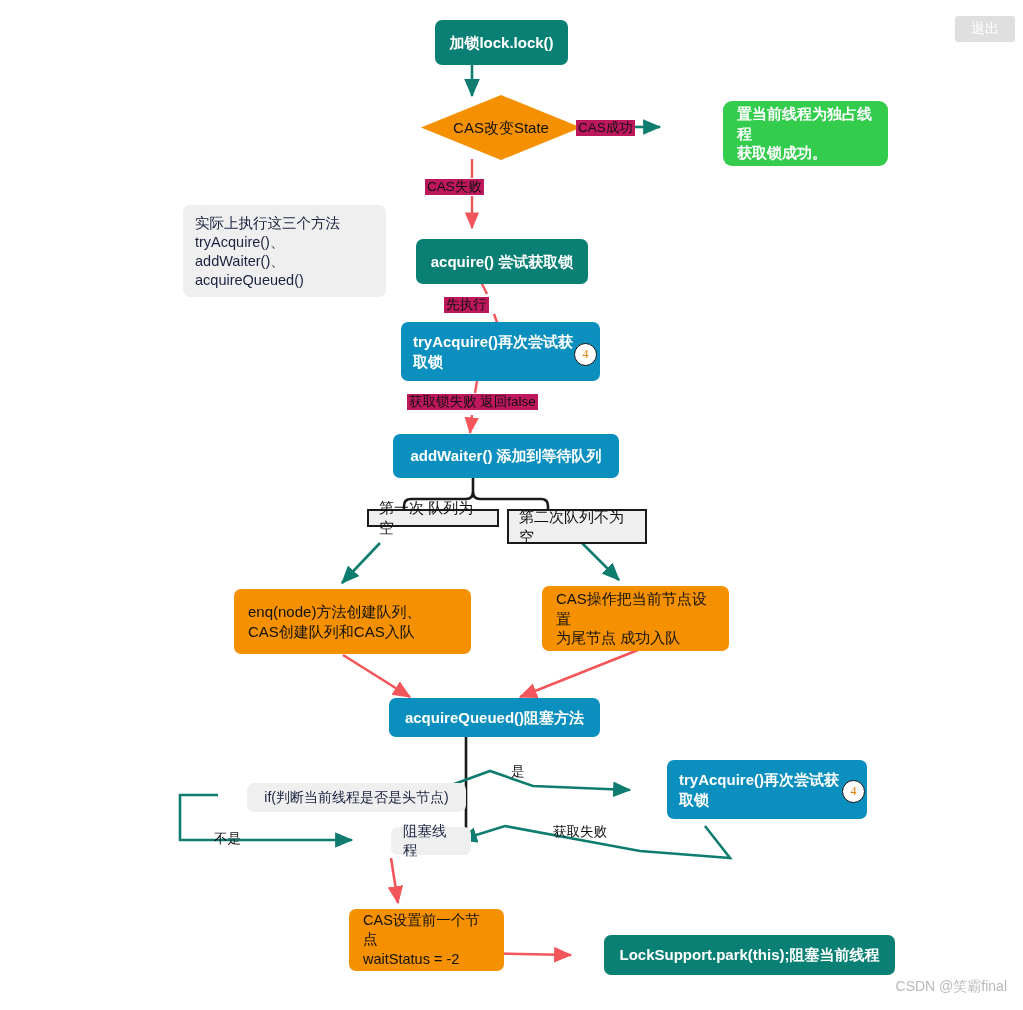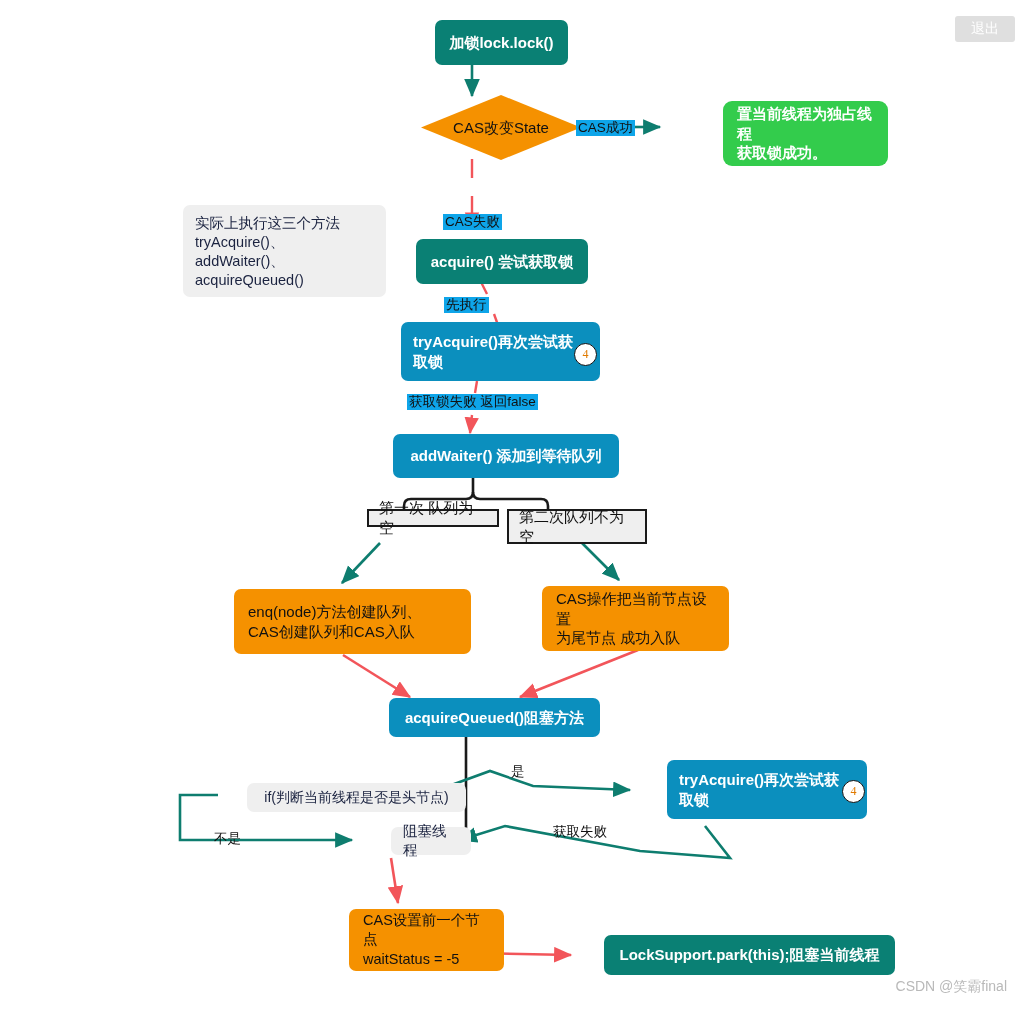--- a/index.html
+++ b/index.html
@@ -100,21 +100,21 @@
     position: relative;
     z-index: 2;
     width: 100%;
     text-align: center;
   }
   
   .edge-label {
     position: absolute;
     font-size: 13.5px;
     color: #111111;
-    background: #0ea5e9;
+    background: #be185d;
     white-space: nowrap;
     padding: 0 2px;
     line-height: 1.2;
   }
   
   .marker {
     position: absolute;
     width: 21px;
     height: 21px;
     border: 1.4px solid #111111;
@@ -288,32 +288,32 @@
   <div class="node n-blue" style="left:638px; top:760px; width:200px; height:59px;">
     <span>tryAcquire()再次尝试获
 取锁</span>
   </div>
   <div class="marker" style="left:842px; top:780px;">
     <span>4</span>
   </div>
 
   <div class="node n-orange" style="left:320px; top:909px; width:155px; height:62px; font-size:14.5px;">
     <span>CAS设置前一个节点
-waitStatus = -5</span>
+waitStatus = -2</span>
   </div>
 
   <div class="node n-teal" style="left:575px; top:935px; width:291px; height:40px; justify-content:center;">
     <span>LockSupport.park(this);阻塞当前线程</span>
   </div>
 
   <div class="edge-label" style="left:576px; top:120px;">
     <span>CAS成功</span>
   </div>
 
-  <div class="edge-label" style="left:443px; top:179px;margin-top:35px;">
+  <div class="edge-label" style="left:425px; top:179px;">
     <span>CAS失败</span>
   </div>
 
   <div class="edge-label" style="left:444px; top:297px;">
     <span>先执行</span>
   </div>
 
   <div class="edge-label" style="left:407px; top:394px;">
     <span>获取锁失败 返回false</span>
   </div>

